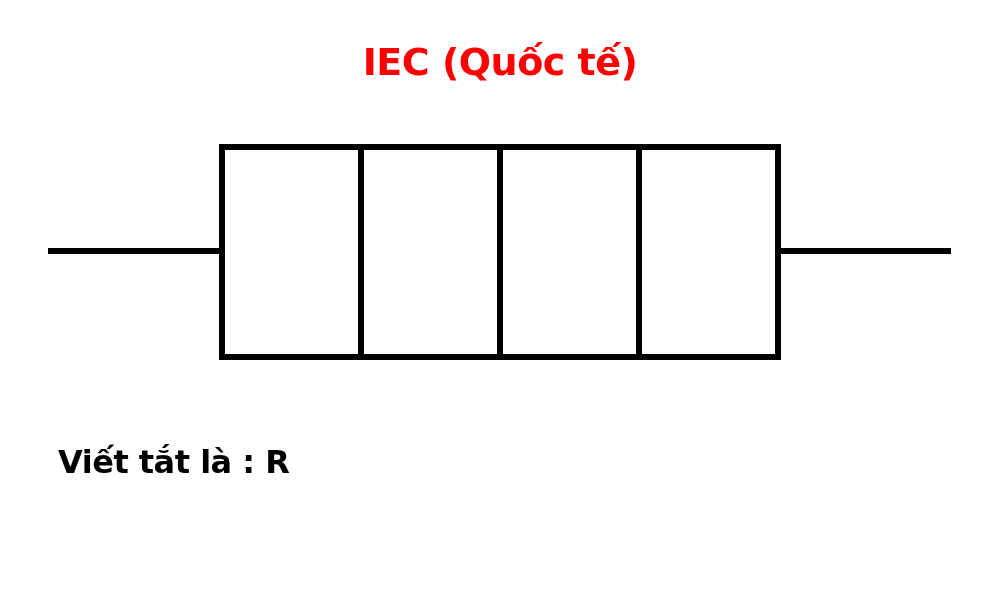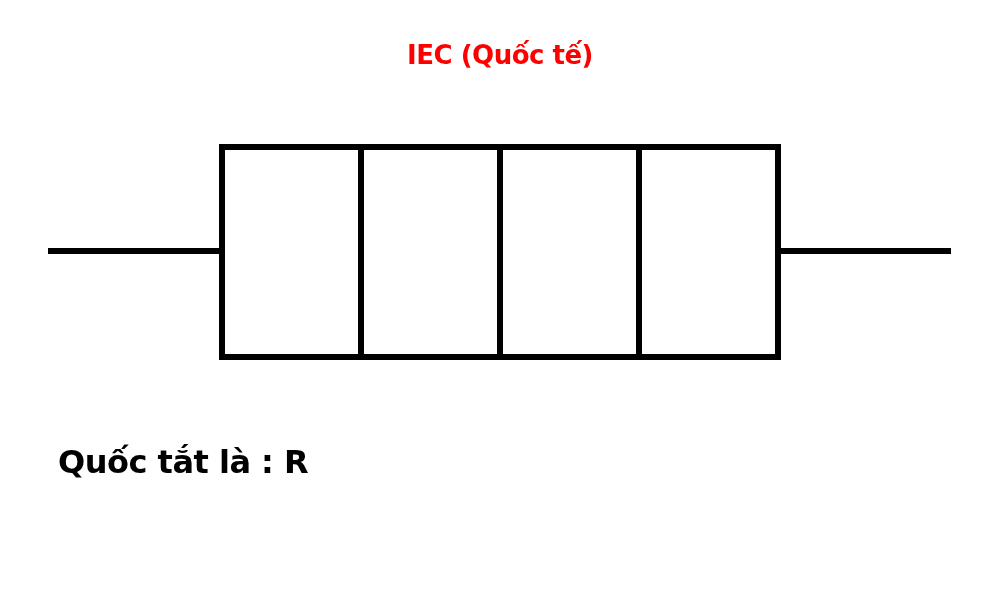--- a/index.html
+++ b/index.html
@@ -1,20 +1,20 @@
 <!DOCTYPE html>
 <html><head>
   <meta charset="utf-8">
   <style>
     html, body { margin: 0; padding: 0; background: #ffffff; }
     body { width: 1000px; height: 600px; position: relative; overflow: hidden; font-family: "Liberation Sans", "DejaVu Sans", sans-serif; }
     .title {
       position: absolute; left: 0; top: 40px; width: 1000px; text-align: center;
       font-family: "DejaVu Sans", "Liberation Sans", sans-serif;
-      font-weight: bold; font-size: 26px; letter-spacing: -0.5px;
+      font-weight: bold; font-size: 38px; letter-spacing: -0.5px;
     }
     .caption {
       position: absolute; left: 58px; top: 443px;
       font-family: "DejaVu Sans", "Liberation Sans", sans-serif;
       font-weight: bold; font-size: 32px; letter-spacing: -0.5px; color: #000;
     }
     svg.diagram { position: absolute; left: 0; top: 0; }
   </style>
 </head>
 <body>
@@ -23,13 +23,13 @@
 
 <svg class="diagram" width="1000" height="600" viewBox="0 0 1000 600">
   <line x1="48" y1="251" x2="222" y2="251" stroke="#000" stroke-width="6"></line>
   <line x1="778" y1="251" x2="951" y2="251" stroke="#000" stroke-width="6"></line>
   <rect x="222" y="147" width="556" height="210" fill="none" stroke="#000" stroke-width="6"></rect>
   <line x1="361" y1="147" x2="361" y2="357" stroke="#000" stroke-width="6"></line>
   <line x1="500" y1="147" x2="500" y2="357" stroke="#000" stroke-width="6"></line>
   <line x1="639" y1="147" x2="639" y2="357" stroke="#000" stroke-width="6"></line>
 </svg>
 
-<div class="caption">Quốc tắt là : R</div>
+<div class="caption">Viết tắt là : R</div>
 
 </body></html>

